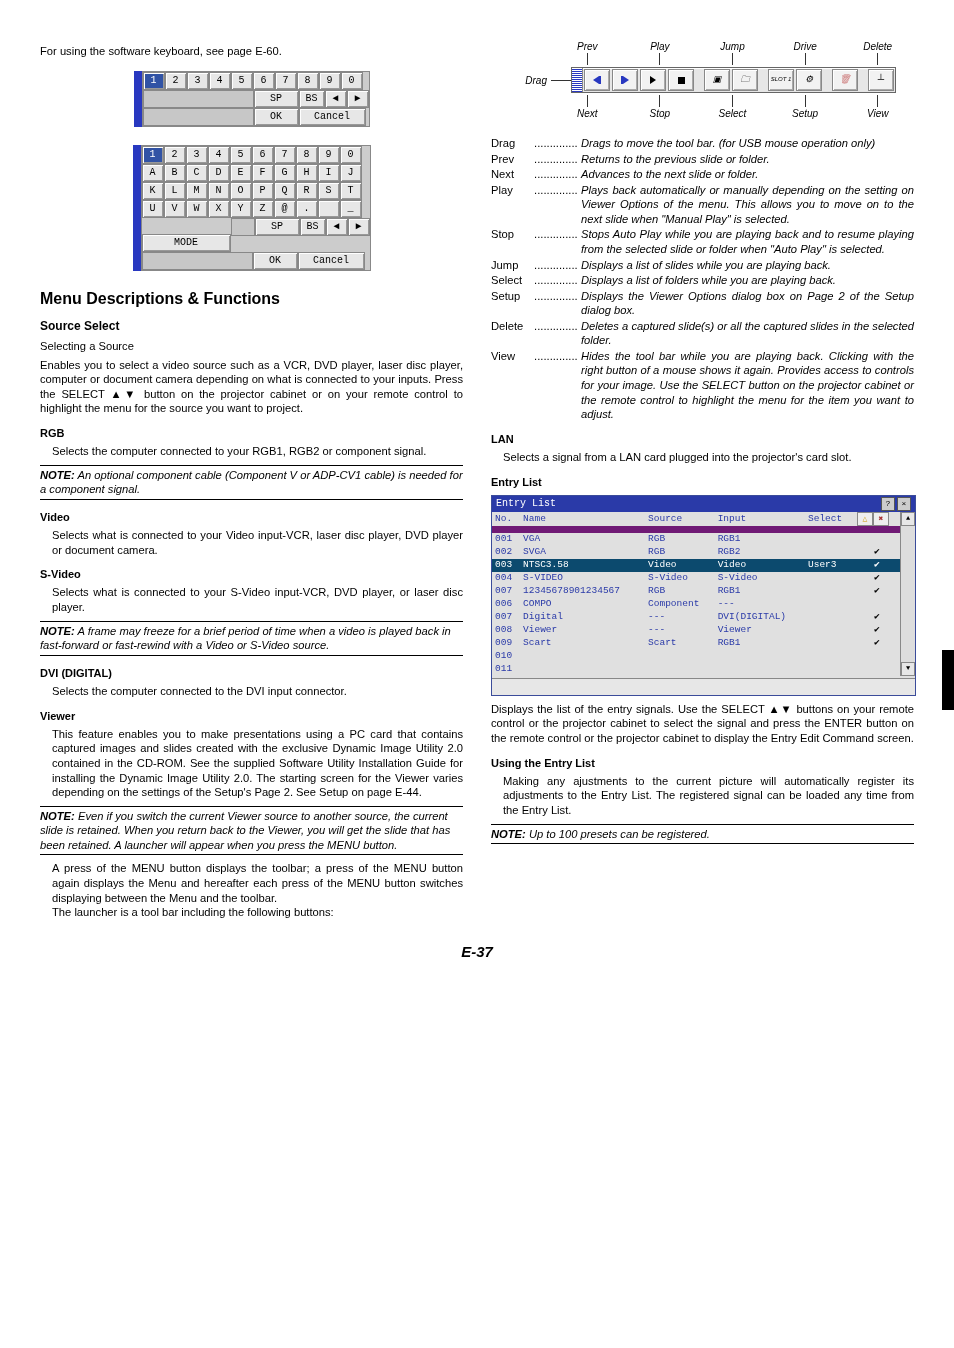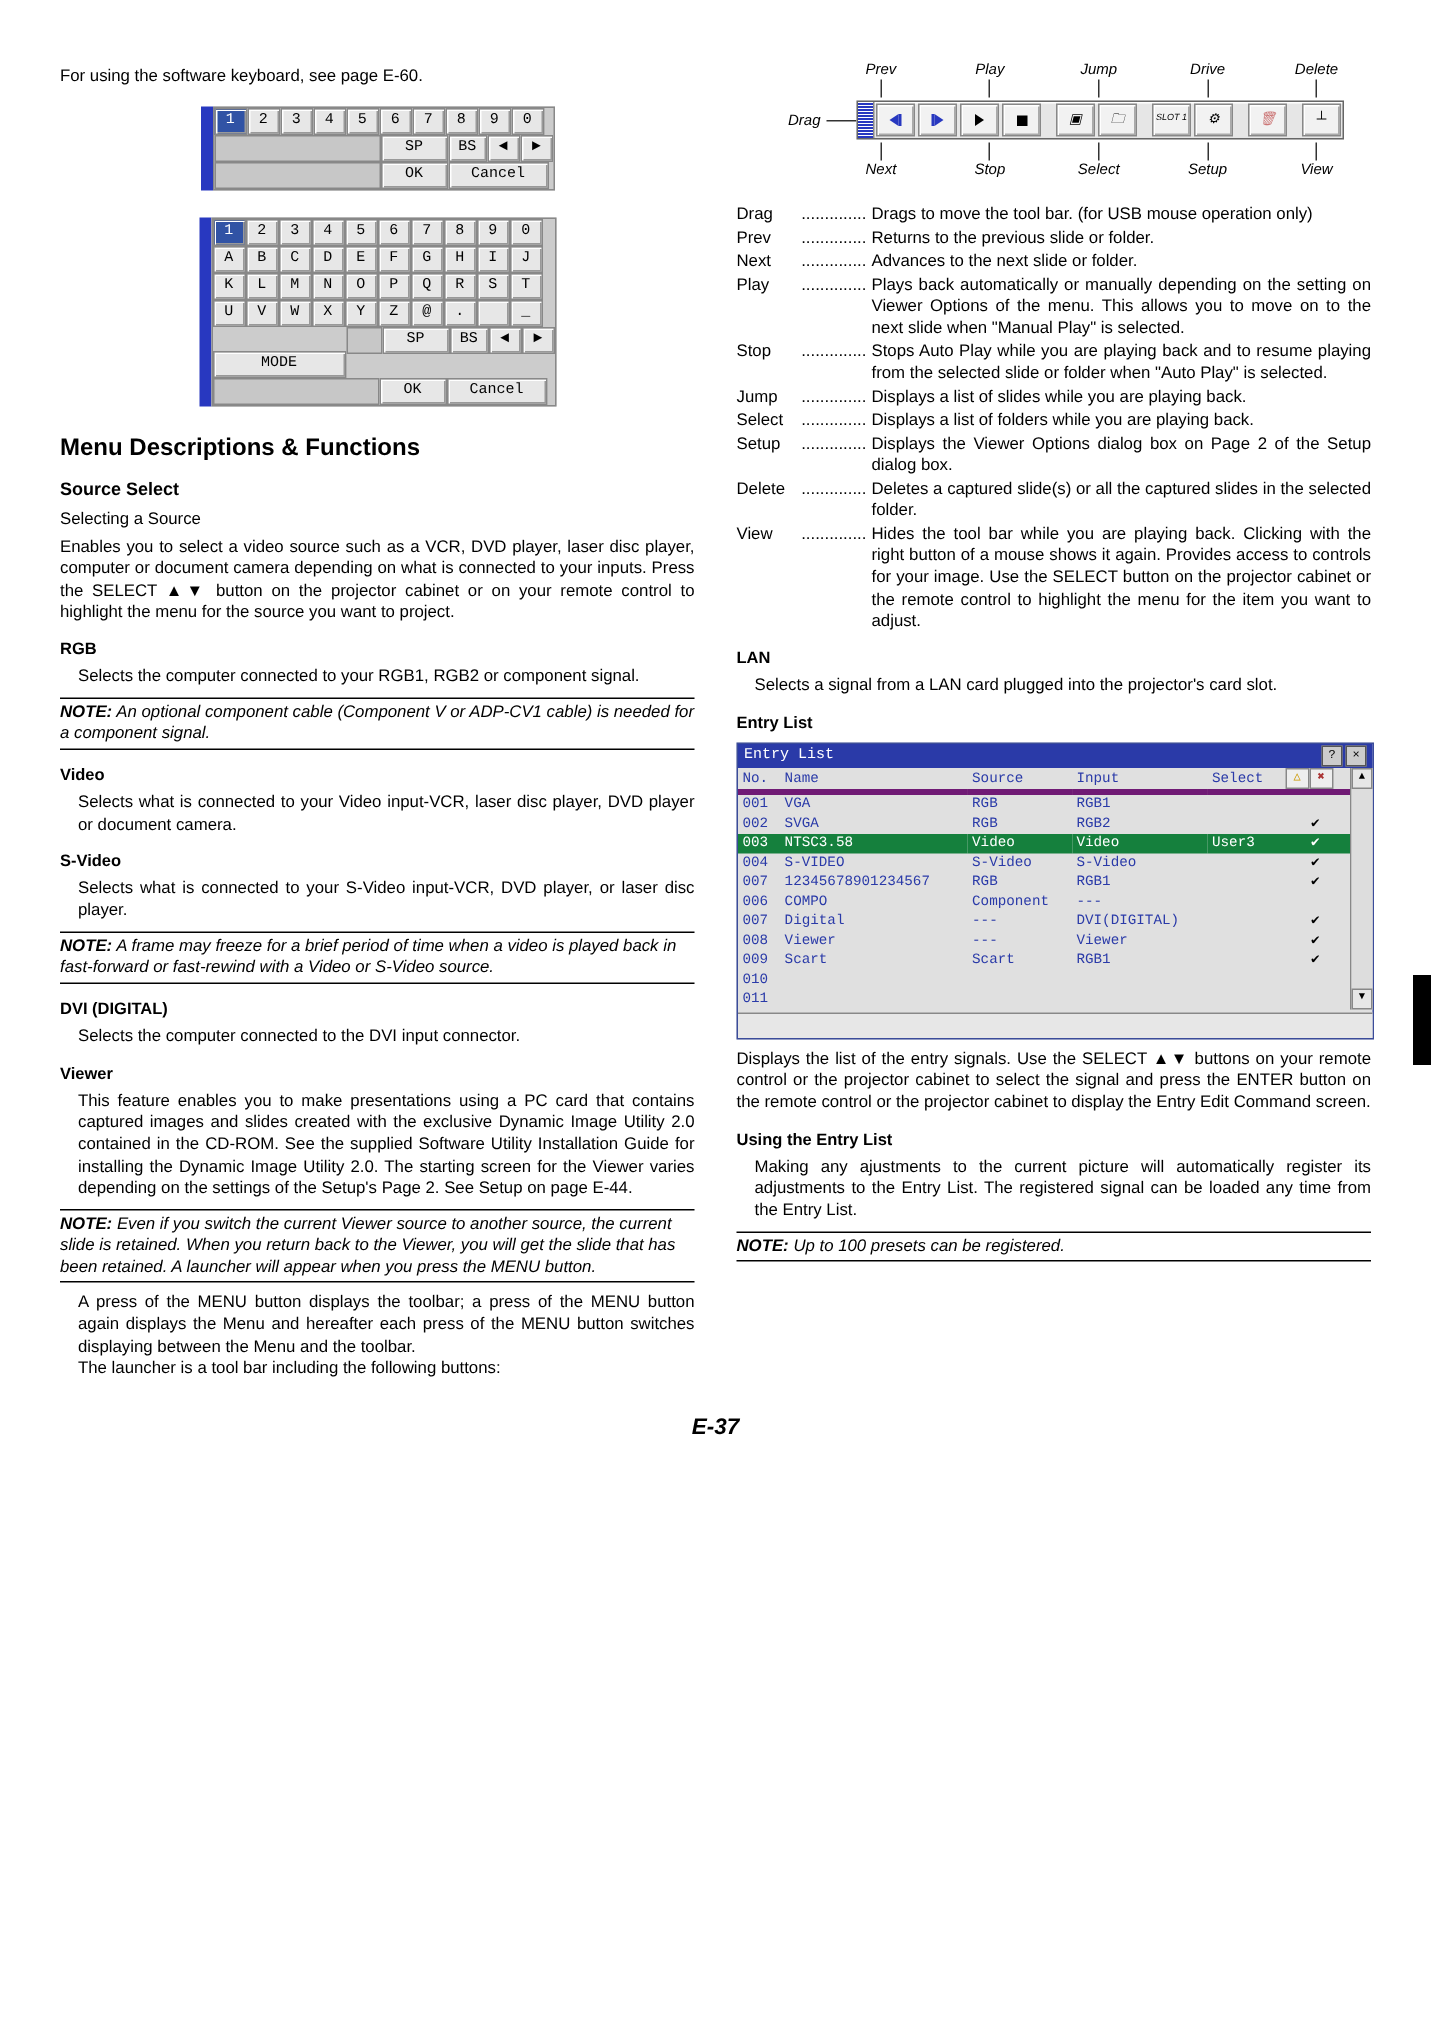--- a/index.html
+++ b/index.html
@@ -90,43 +90,43 @@
   }
   .lines span{ flex:1; text-align:center; position:relative; }
   .lines span::before{
     content:""; display:block; width:1px; height:12px; background:#333; margin:0 auto;
   }
 
   
   .deflist { margin-left: 0; }
   .defrow { display: flex; margin: 1px 0; }
   .defterm { width: 90px; flex-shrink:0; }
-  .defdesc { flex: 1; text-align: justify; }
+  .defdesc { flex: 1; text-align: justify; font-style: italic; }
   .defterm span { display:inline-block; width: 40px; }
 
   
   .entry-win {
     border: 1px solid #3b4c9a; width: 100%; font-family: 'Courier New', monospace;
     font-size: 10px; background: #e0e0e0; margin: 6px 0;
   }
   .entry-title {
     background: #2a3aa8; color: #fff; padding: 1px 4px; display:flex; align-items:center;
   }
   .entry-title .winbtn {
     width:12px;height:12px;background:#ccc;border:1px solid #555;margin-left:2px;
     display:flex;align-items:center;justify-content:center;font-size:8px;color:#000;
   }
   .entry-table { width: 100%; border-collapse: collapse; }
   .entry-table th, .entry-table td {
     text-align: left; padding: 0 3px; border-bottom: 0; height: 13px;
     font-size: 9.5px; font-weight: normal;
     color: #2a3aa8;
   }
-  .entry-table th { border-bottom: 4px solid #701a75; }
-  .entry-table tr.hl td { background: #15803d; color: #fff; }
+  .entry-table th { border-bottom: 7px solid #701a75; }
+  .entry-table tr.hl td { background: #0c4a6e; color: #fff; }
   .entry-table .chk { text-align:center; color:#000; }
   .entry-body { display:flex; }
   .entry-scroll { width:14px; background:#ccc; border-left:1px solid #888; display:flex; flex-direction:column;}
   .entry-scroll .sbtn{ height:12px; background:#e7e7e7; border:1px solid #888; display:flex;align-items:center;justify-content:center;font-size:7px;}
   .entry-scroll .strack{ flex:1; background:#ddd;}
   .entry-status { height:16px; border-top:1px solid #888; background:#e7e7e7; margin-top:2px; }
   .entry-smallicons { display:flex; }
   .entry-smallicons div { width:14px;height:12px;border:1px solid #888;background:#eee;font-size:8px;display:flex;align-items:center;justify-content:center;}
 
   .just { text-align: justify; }

